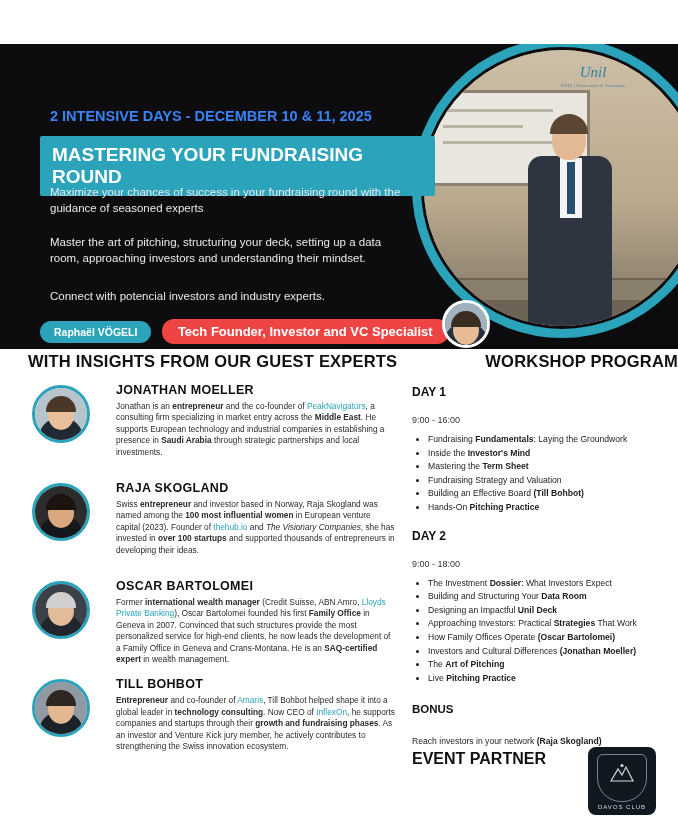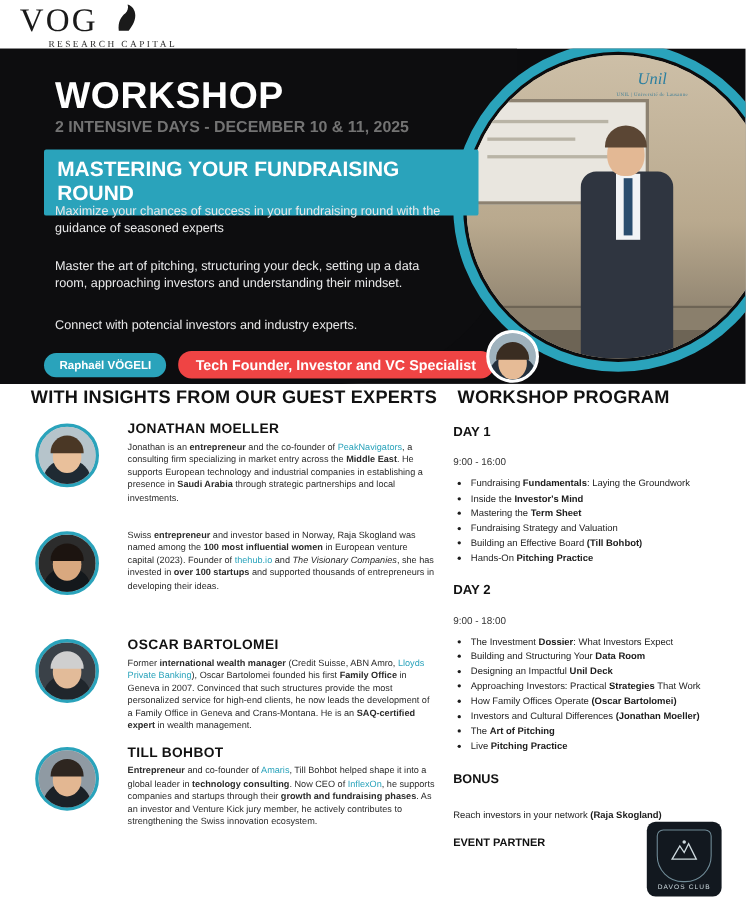--- a/index.html
+++ b/index.html
@@ -67,21 +67,21 @@
   .ph-tie { position:absolute; left:143px; top:112px; width:8px; height:52px; background:#2a4d6e; }
   .ph-floor { position:absolute; left:0; bottom:0; width:100%; height:48px; background:#6d6455; }
   .ph-table { position:absolute; left:0; bottom:26px; width:100%; height:20px; background:#8a7f6c; }
 
   .hero-title {
     position:absolute; left:50px; top:24px;
     font-size: 34px; font-weight: 700; color:#ffffff; letter-spacing:0.5px;
   }
   .hero-date {
     position:absolute; left:50px; top:64px;
-    font-size: 14.5px; font-weight: 700; color:#737373;
+    font-size: 14.5px; font-weight: 700; color:#3b82f6;
   }
   .hero-banner {
     position:absolute; left:40px; top:92px;
     background:#2aa3bb; color:#ffffff;
     padding: 8px 16px 8px 12px;
     font-size: 19px; font-weight:700;
     border-radius: 2px;
     width: 395px;
   }
   .hero-p {
@@ -110,21 +110,21 @@
   }
 
   
   .left-col { position:absolute; left:0; top:352px; width:404px; }
   .right-col { position:absolute; left:412px; top:352px; width:266px; }
 
   .sec-title {
     font-size:16.5px; font-weight:700; color:#111; letter-spacing:0.2px;
   }
   .left-title { margin-left:28px; }
-  .right-title { margin-left:4px; }
+  .right-title { margin-left:4px;text-align:right; }
 
   .expert {
     position:relative; margin: 12px 0 0 0; padding-left: 116px; min-height: 86px;
     padding-right: 8px;
   }
   .expert-photo {
     position:absolute; left:32px; top:2px;
     width:58px; height:58px; border-radius:50%;
     border:3px solid #2aa3bb; overflow:hidden; background:#cfd6da;
   }
@@ -140,44 +140,37 @@
   .lk { color:#2aa3bb; }
 
   
   .day-label { font-size:12px; font-weight:700; color:#111; margin-top:14px; }
   .day-time { font-size:9px; color:#333; margin-top:16px; }
   .prog-list { margin:8px 0 0 16px; }
   .prog-list li { font-size:8.6px; color:#1c1c1c; line-height:13.6px; }
   .prog-list li b { font-weight:700; }
   .bonus-label { font-size:11.5px; font-weight:700; color:#111; margin-top:18px; }
   .bonus-text { font-size:8.6px; color:#1c1c1c; margin-top:21px; }
-  .partner-label { font-size:10px; font-weight:700; color:#111; margin-top:15px; }
+  .partner-label { font-size:16px; font-weight:700; color:#111; margin-top:4px; }
   .partner-logo {
     position:absolute; right:22px; bottom:8px;
     width:68px; height:68px; border-radius:8px; background:#12181f;
     color:#d8e2e6; overflow:hidden;
   }
   .pl-ring { position:absolute; left:9px; top:7px; width:50px; height:48px; border:1.5px solid #6f8a96; border-radius:6px 6px 24px 24px; }
   .pl-text { position:absolute; bottom:5px; width:100%; text-align:center; font-size:6px; letter-spacing:1px; color:#cfdbe0; }
   .pl-icon { position:absolute; left:50%; transform:translateX(-50%); top:16px; width:26px; height:22px; }
 
   ul { list-style: disc; }
 </style>
 </head>
 <body>
 
 <div class="page">
 
-  <div class="logo-area">
-    <div class="logo-vog">VOG</div>
-    <div class="logo-sub">RESEARCH CAPITAL</div>
-    <svg class="logo-mark" viewBox="0 0 22 26">
-      <path d="M4 25 C3 17 6 12 10 9 C12 7 13 4 12 1 C16 2 19 6 19 11 C19 17 15 22 13 25 Z" fill="#1a1a1a"></path>
-    </svg>
-  </div>
 
   <div class="hero">
     <div class="hero-bg"></div>
     <div class="hero-black2"></div>
 
     <div class="teal-ring"></div>
     <div class="photo-circle">
       <div class="ph-wall"></div>
       <div class="ph-floor"></div>
       <div class="ph-table"></div>
@@ -190,21 +183,20 @@
         <div style="font-size:15px;color:#2b7fa0;font-style:italic;">Unil</div>
         <div style="font-size:4.5px;color:#3d7d96;margin-top:2px;letter-spacing:0.3px;">UNIL | Université de Lausanne</div>
       </div>
       <div class="ph-body"></div>
       <div class="ph-shirt"></div>
       <div class="ph-tie"></div>
       <div class="ph-person-head"></div>
       <div class="ph-person-hair"></div>
     </div>
 
-    <div class="hero-title">WORKSHOP</div>
     <div class="hero-date">2 INTENSIVE DAYS - DECEMBER 10 &amp; 11, 2025</div>
     <div class="hero-banner">MASTERING YOUR FUNDRAISING ROUND</div>
     <div class="hero-p hero-p2">Master the art of pitching, structuring your deck, setting up a data room, approaching investors and understanding their mindset.</div>
     <div class="hero-p hero-p1">Maximize your chances of success in your fundraising round with the guidance of seasoned experts</div>
     <div class="hero-p hero-p3">Connect with potencial investors and industry experts.</div>
 
     <div class="speaker-bar">
       <span class="speaker-name">Raphaël VÖGELI</span>
       <span class="speaker-role">Tech Founder, Investor and VC Specialist</span>
     </div>
@@ -236,20 +228,21 @@
 
     <div class="expert">
       <div class="expert-photo">
         <div class="face">
             <div class="face-bg" style="background:#2c2c2c;"></div>
           <div class="face-body" style="background:#14181c;"></div>
           <div class="face-head" style="background:#d9a87f;"></div>
           <div class="face-hair" style="background:#1c1410;"></div>
           </div>
       </div>
+      <div class="expert-name">RAJA SKOGLAND</div>
       <div class="expert-bio">Swiss <b>entrepreneur</b> and investor based in Norway, Raja Skogland was named among the <b>100 most influential women</b> in European venture capital (2023). Founder of <span class="lk">thehub.io</span> and <i>The Visionary Companies</i>, she has invested in <b>over 100 startups</b> and supported thousands of entrepreneurs in developing their ideas.</div>
     </div>
 
     <div class="expert">
       <div class="expert-photo">
         <div class="face">
             <div class="face-bg" style="background:#3a4148;"></div>
           <div class="face-body" style="background:#20262c;"></div>
           <div class="face-head" style="background:#e2bb99;"></div>
           <div class="face-hair" style="background:#cfcfcf;"></div>

